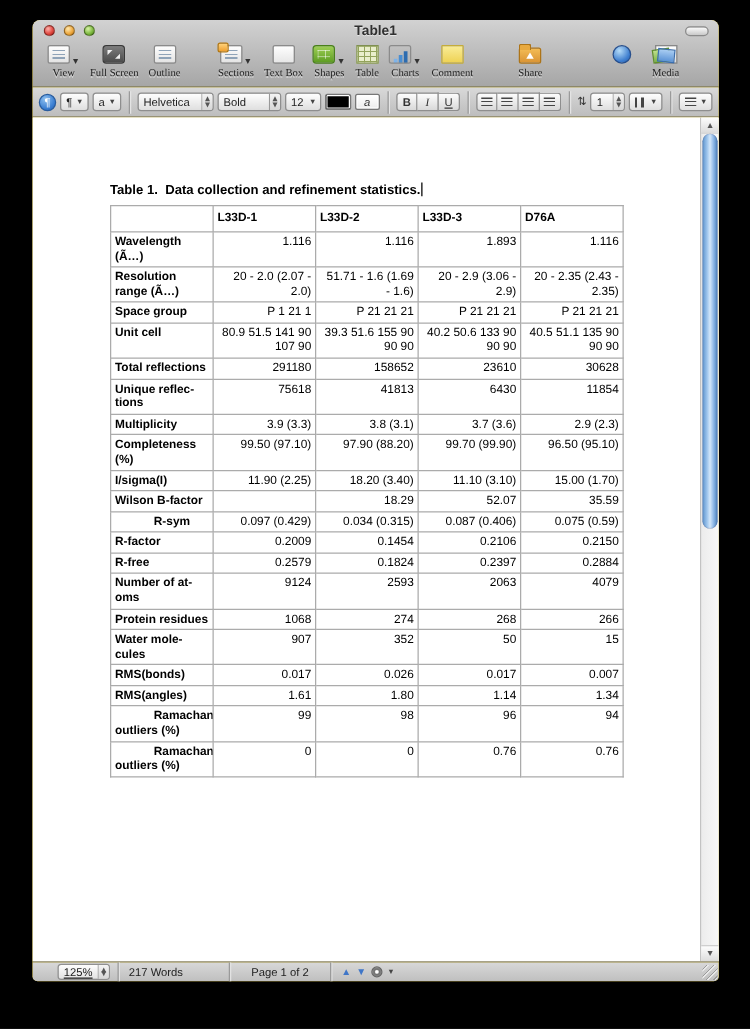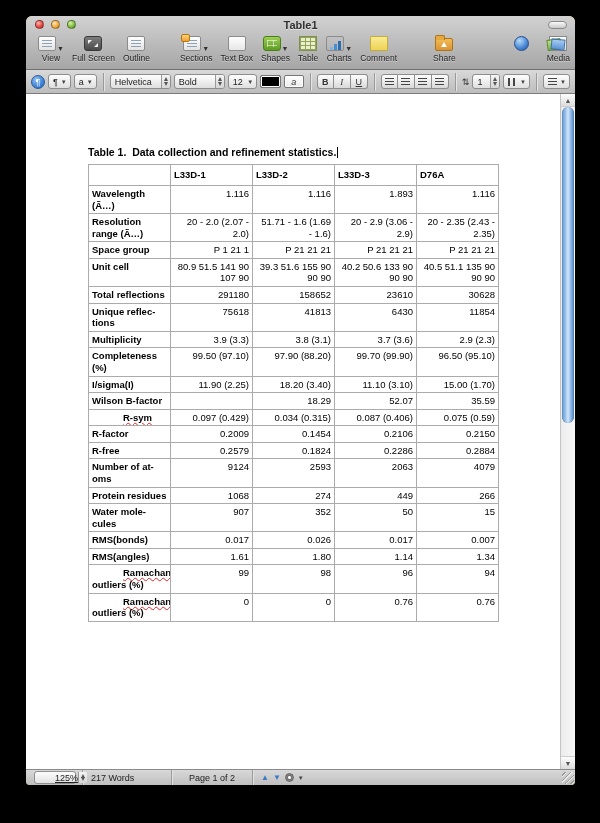--- a/index.html
+++ b/index.html
@@ -10,21 +10,21 @@
   .chrome-top{background:linear-gradient(#d2d2d2,#a6a6a6);border-bottom:1px solid #6f6f6f;}
   .titlebar{height:17px;position:relative;display:flex;align-items:center;}
   .traffic{position:absolute;left:9px;top:4px;display:flex;gap:7px;}
   .light{width:9px;height:9px;border-radius:50%;border:1px solid rgba(0,0,0,.35);}
   .light.red{background:radial-gradient(circle at 35% 30%,#ffb3ad,#e0463e 60%,#a3201b);}
   .light.yellow{background:radial-gradient(circle at 35% 30%,#ffe9b0,#eda63c 60%,#b06f14);}
   .light.green{background:radial-gradient(circle at 35% 30%,#d9f3a8,#7cb83f 60%,#4a7d18);}
   .win-title{flex:1;text-align:center;font-size:11px;font-weight:bold;color:#303030;text-shadow:0 1px 0 rgba(255,255,255,.5);}
   .tb-pill{position:absolute;right:8px;top:5px;width:19px;height:8px;border-radius:4px;background:linear-gradient(#fafafa,#c9c9c9);border:1px solid #8a8a8a;}
   .toolbar{height:36px;display:flex;align-items:flex-start;padding:1px 6px 0 8px;}
-  .tb-item{display:flex;flex-direction:column;align-items:center;margin:0 4px;cursor:default;}
+  .tb-item{display:flex;flex-direction:column;align-items:center;margin:0 4px;cursor:default;font-family:Liberation Serif, serif;}
   .tb-item[data-name="toolbar-button-sections"]{margin-left:26px;}
   .tb-item[data-name="toolbar-button-share"]{margin-left:32px;}
   .tb-item[data-name="toolbar-button-inspector"]{margin-left:44px;gap:40px;}
   .tb-iconrow{display:flex;align-items:center;height:18px;}
   .tb-label{font-size:8.5px;color:#222;margin-top:1px;text-shadow:0 1px 0 rgba(255,255,255,.45);white-space:nowrap;}
   .tb-drop{font-size:7px;color:#333;margin-left:1px;align-self:flex-end;line-height:6px;}
   .tbicon{display:inline-block;width:18px;height:15px;position:relative;}
   [class*="view-icon"],[class*="outline-icon"],[class*="sections-icon"]{background:linear-gradient(#fefefe,#e3e3e3);border:1px solid #8b8b8b;border-radius:2px;}
   .view-icon::after,.outline-icon::after,.sections-icon::after{content:"";position:absolute;left:3px;right:3px;top:3px;height:8px;
     background:repeating-linear-gradient(#8fa3b8 0 1px,transparent 1px 3px);}
@@ -73,31 +73,31 @@
   .page{position:absolute;inset:0 15px 0 0;background:#fff;}
   .doc{padding:52px 0 0 62px;color:#000;}
   .doc-title{font-size:10.5px;font-weight:bold;white-space:pre-wrap;}
   .caret-line{display:inline-block;width:1px;height:11px;background:#000;vertical-align:-2px;margin-left:1px;}
   table.stats{border-collapse:collapse;margin-top:6px;table-layout:fixed;width:410px;}
   table.stats col{width:82px;}
   table.stats th,table.stats td{border:1px solid #ababab;font-size:9.5px;line-height:1.22;vertical-align:top;padding:2px 3px;overflow:hidden;}
   table.stats th{text-align:left;font-weight:bold;height:21px;vertical-align:middle;}
   td.rowlabel{font-weight:bold;text-align:left;hyphens:manual;margin-top:20px;}
   td.val{text-align:right;padding-right:4px;}
-  .sq{text-decoration:underline;text-decoration-style:wavy;text-decoration-color:#e02424;text-decoration-thickness:1px;text-underline-offset:1px;padding-left:31px;}
+  .sq{text-decoration-style:wavy;text-decoration-color:#e02424;text-decoration-thickness:1px;text-underline-offset:1px;padding-left:31px;}
   
   .scrollbar{position:absolute;top:0;right:0;bottom:0;width:15px;background:linear-gradient(90deg,#ececec,#f8f8f8);border-left:1px solid #c3c3c3;}
   .sc-arrow{position:absolute;left:0;right:0;height:13px;display:flex;align-items:center;justify-content:center;font-size:7px;color:#555;background:linear-gradient(#fdfdfd,#dcdcdc);}
   .sc-arrow.up{top:0;border-bottom:1px solid #cfcfcf;}
   .sc-arrow.down{bottom:0;border-top:1px solid #cfcfcf;}
   .sc-thumb{position:absolute;left:1px;width:12px;top:13px;height:316px;border-radius:7px;
     background:linear-gradient(90deg,#5e94cd,#9cc4ec 30%,#d3e7fa 50%,#8ab5e5 75%,#4c82bd);box-shadow:inset 0 0 1px rgba(0,0,60,.5);}
   
   .statusbar{height:16px;background:linear-gradient(#d8d8d8,#bfbfbf);border-top:1px solid #8a8a8a;display:flex;align-items:center;font-size:9px;color:#222;position:relative;}
-  .sb-zoom{display:flex;align-items:center;height:13px;background:linear-gradient(#fdfdfd,#e2e2e2);border:1px solid #909090;border-radius:3px;margin-left:8px;padding-left:20px;width:42px;text-decoration:underline;}
+  .sb-zoom{display:flex;align-items:center;height:13px;background:linear-gradient(#fdfdfd,#e2e2e2);border:1px solid #909090;border-radius:3px;margin-left:20px;padding-left:4px;width:42px;text-decoration:underline;}
   .sb-zoom .ud{height:11px;}
   .sb-sep{width:1px;height:16px;background:#9a9a9a;box-shadow:1px 0 0 #e2e2e2;}
   .sb-words{width:88px;padding-left:8px;}
   .sb-page{width:80px;text-align:center;}
   .sb-nav{display:flex;align-items:center;gap:4px;margin-left:8px;}
   .sb-tri{font-size:8px;color:#3f76c8;line-height:1;}
   .sb-gear{display:flex;align-items:center;gap:1px;}
   .gear-glyph{width:9px;height:9px;border-radius:50%;background:radial-gradient(#fff 1px,#6f6f6f 2px,#8f8f8f 4px);border:1px solid #666;}
   .sb-gear .fb-caret{font-size:6px;}
   .resize-grip{position:absolute;right:1px;bottom:1px;width:12px;height:12px;
@@ -368,35 +368,35 @@
                 <td class="rowlabel" data-name="row-label-cell"><span data-name="row-label-text">R-factor</span></td>
                 <td class="val" data-name="table-cell">0.2009</td>
                 <td class="val" data-name="table-cell">0.1454</td>
                 <td class="val" data-name="table-cell">0.2106</td>
                 <td class="val" data-name="table-cell">0.2150</td>
               </tr>
               <tr data-name="table-row">
                 <td class="rowlabel" data-name="row-label-cell"><span data-name="row-label-text">R-free</span></td>
                 <td class="val" data-name="table-cell">0.2579</td>
                 <td class="val" data-name="table-cell">0.1824</td>
-                <td class="val" data-name="table-cell">0.2286</td>
+                <td class="val" data-name="table-cell">0.2397</td>
                 <td class="val" data-name="table-cell">0.2884</td>
               </tr>
               <tr data-name="table-row">
                 <td class="rowlabel" data-name="row-label-cell"><span data-name="row-label-text">Number of at­oms</span></td>
                 <td class="val" data-name="table-cell">9124</td>
                 <td class="val" data-name="table-cell">2593</td>
                 <td class="val" data-name="table-cell">2063</td>
                 <td class="val" data-name="table-cell">4079</td>
               </tr>
               <tr data-name="table-row">
                 <td class="rowlabel" data-name="row-label-cell"><span data-name="row-label-text">Protein resi­dues</span></td>
                 <td class="val" data-name="table-cell">1068</td>
                 <td class="val" data-name="table-cell">274</td>
-                <td class="val" data-name="table-cell">449</td>
+                <td class="val" data-name="table-cell">268</td>
                 <td class="val" data-name="table-cell">266</td>
               </tr>
               <tr data-name="table-row">
                 <td class="rowlabel" data-name="row-label-cell"><span data-name="row-label-text">Water mole­cules</span></td>
                 <td class="val" data-name="table-cell">907</td>
                 <td class="val" data-name="table-cell">352</td>
                 <td class="val" data-name="table-cell">50</td>
                 <td class="val" data-name="table-cell">15</td>
               </tr>
               <tr data-name="table-row">

